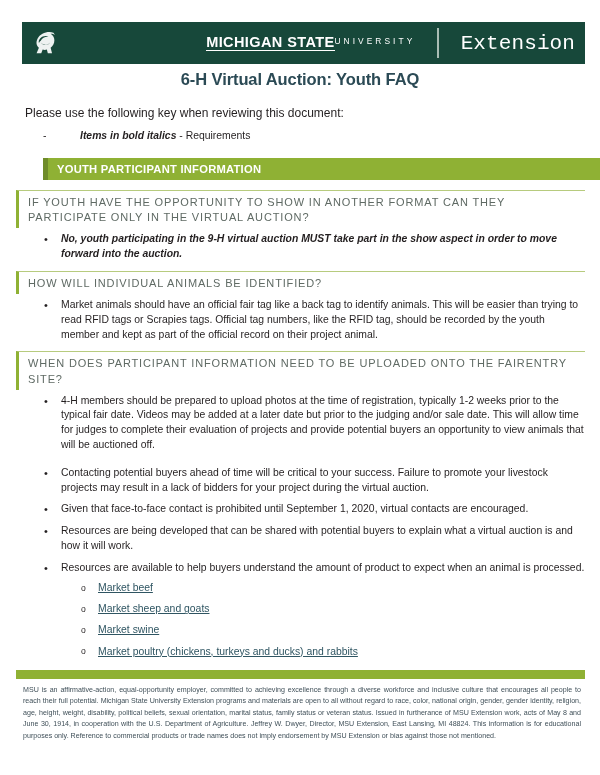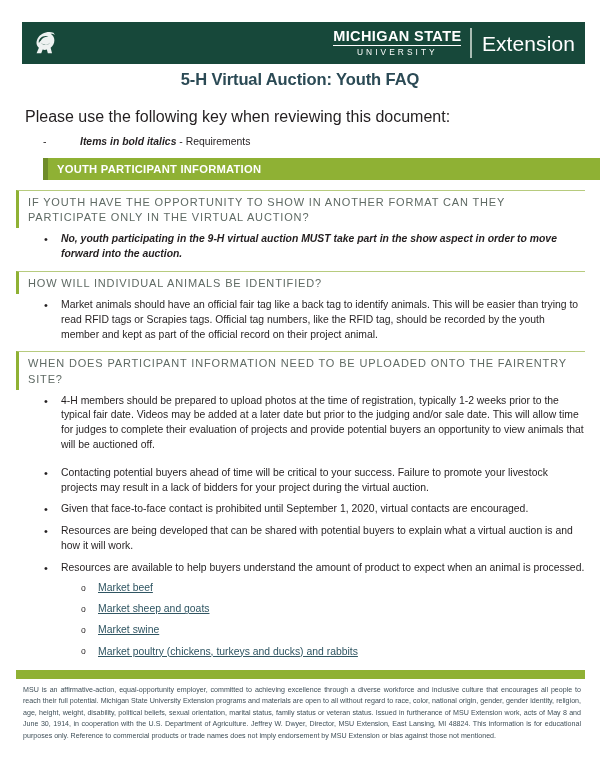--- a/index.html
+++ b/index.html
@@ -38,23 +38,23 @@
     justify-content: center;
     flex: none;
   }
   .brand-lockup {
     display: flex;
     align-items: center;
     height: 34px;
   }
   .msu-block {
     display: flex;
-    flex-direction: column;
+    flex-direction: row;
     align-items: stretch;
-    padding-right: 9px;
+    padding-right: 22px;
   }
   .msu-top {
     font-size: 14.5px;
     font-weight: bold;
     letter-spacing: 0.4px;
     color: #ffffff;
     line-height: 1.05;
     border-bottom: 1.4px solid #ffffff;
     padding-bottom: 0.5px;
     text-align: center;
@@ -72,23 +72,24 @@
   .lockup-rule {
     width: 1.4px;
     height: 30px;
     background: #a9bdb4;
     flex: none;
   }
   .ext-word {
     font-size: 21px;
     color: #ffffff;
     letter-spacing: 0.1px;
-    padding-left: 10px;
+    padding-left: 22px;
     line-height: 1;
     white-space: nowrap;
+    font-family: Liberation Mono, monospace;
   }
 
   
   .doc-title {
     position: absolute;
     left: 0;
     top: 70px;
     width: 600px;
     text-align: center;
     font-size: 16.5px;
@@ -98,21 +99,21 @@
   }
 
   
   .intro {
     position: absolute;
     left: 25px;
     top: 105px;
     width: 555px;
   }
   .intro-line {
-    font-size: 16px;
+    font-size: 12px;
     color: #231f20;
     line-height: 1.45;
   }
   .key-row {
     display: flex;
     margin-top: 6px;
     padding-left: 18px;
     font-size: 10.4px;
     line-height: 1.45;
   }
@@ -258,21 +259,21 @@
   <div class="brand-lockup">
     <div class="msu-block">
       <div class="msu-top">MICHIGAN STATE</div>
       <div class="msu-bottom">UNIVERSITY</div>
     </div>
     <div class="lockup-rule"></div>
     <div class="ext-word">Extension</div>
   </div>
 </div>
 
-<div class="doc-title">5-H Virtual Auction: Youth FAQ</div>
+<div class="doc-title">6-H Virtual Auction: Youth FAQ</div>
 
 <div class="intro">
   <div class="intro-line">Please use the following key when reviewing this document:</div>
   <div class="key-row">
     <span class="key-dash">-</span>
     <span class="key-req"><strong>Items in bold italics</strong><span> - Requirements</span></span>
   </div>
 </div>
 
 <div class="section-band">

